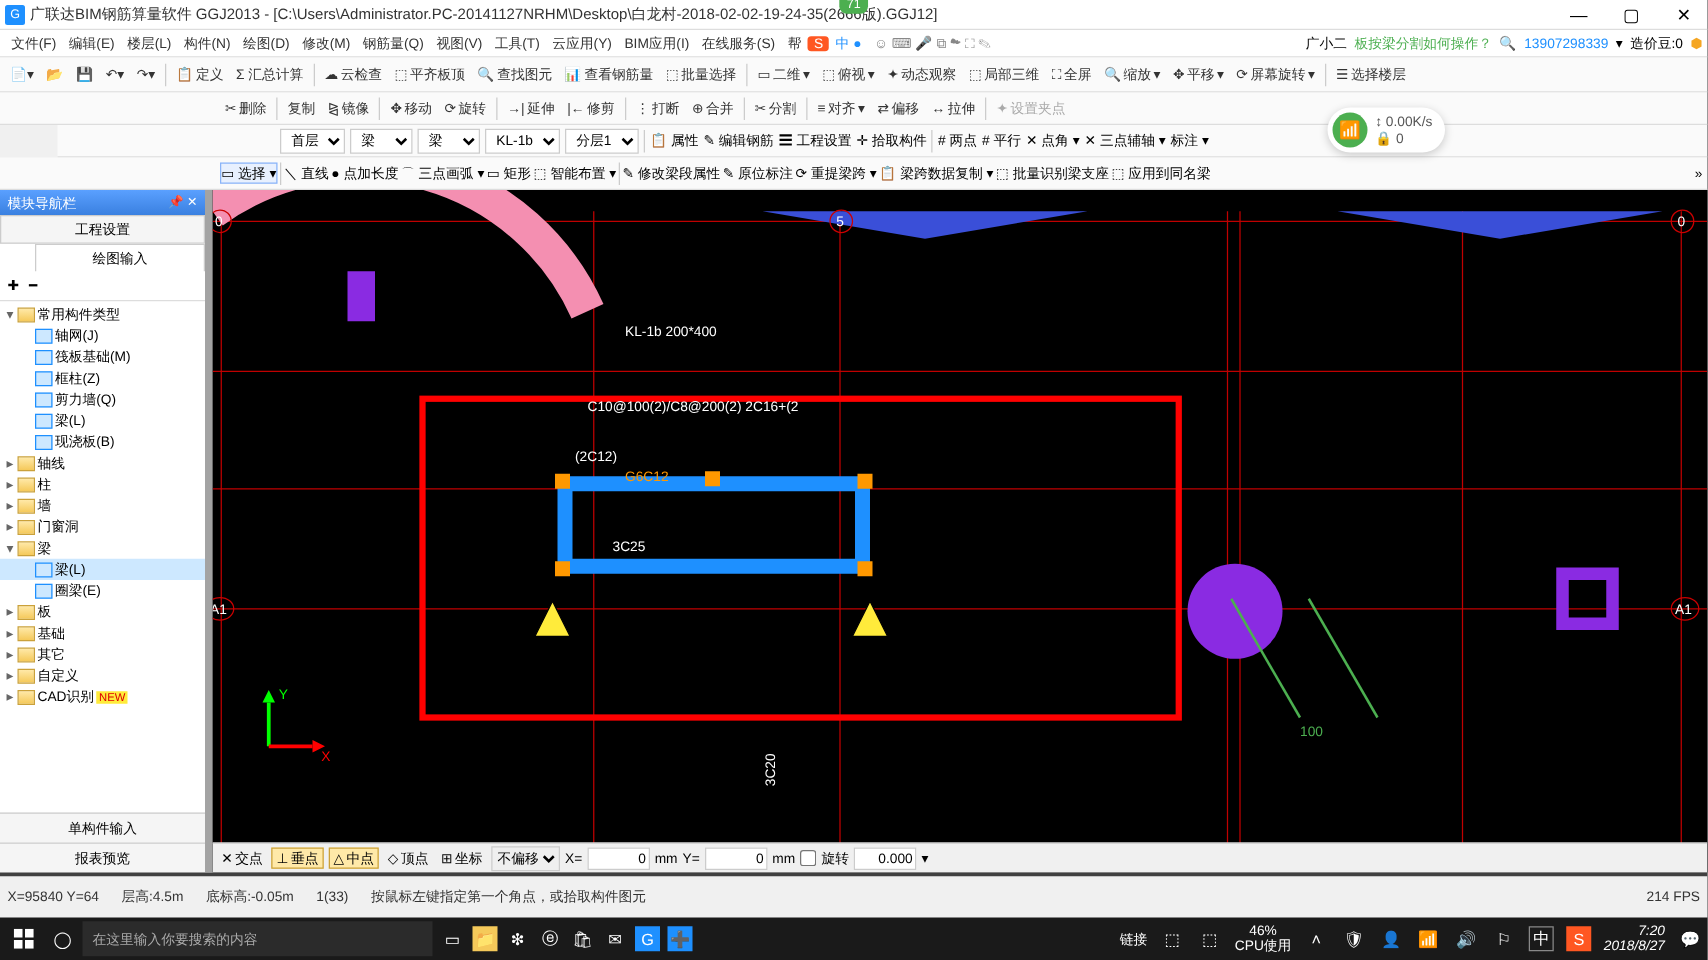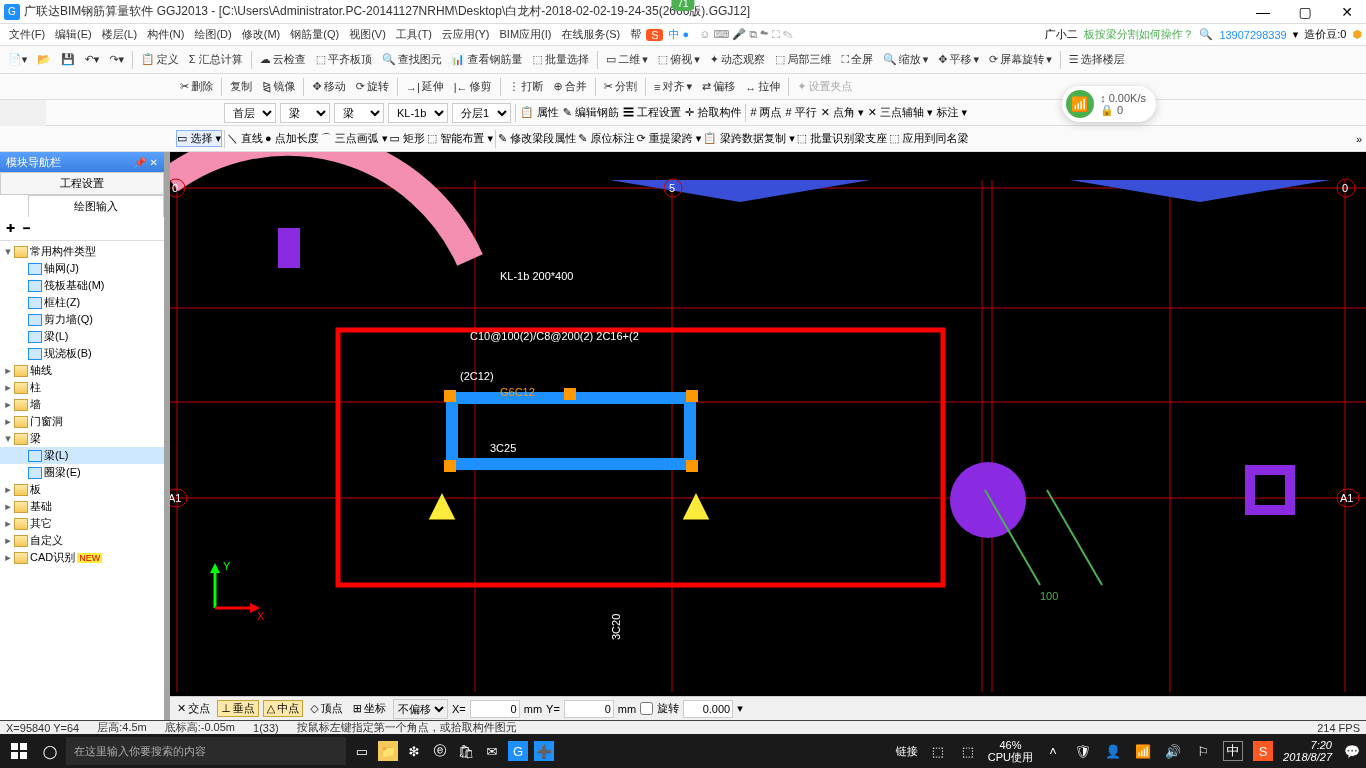--- a/index.html
+++ b/index.html
@@ -41,21 +41,21 @@
 .tree .depth1 { padding-left: 16px; }
 .tree .node.sel { background: #cde8ff; }
 .tree .new { background: #ffeb3b; color:#d00; font-size:9px; padding:0 2px; margin-left:2px;}
 .sidebottom .bt { text-align: center; padding: 4px 0; border-top: 1px solid #ccc; background: #f5f5f5; cursor: pointer; }
 .canvas-wrap { flex: 1; position: relative; background: #000; overflow: hidden; }
 .canvas-wrap svg { width: 100%; height: 100%; }
 .bottom-opts { position: absolute; bottom: 0; left: 170px; right: 0; height: 24px; background: #f0f0f0; border-top: 1px solid #ccc; display: flex; align-items: center; padding: 0 4px; gap: 4px; font-size: 11px; }
 .bottom-opts .opt { display: flex; align-items: center; gap: 2px; padding: 0 3px; }
 .bottom-opts .opt.on { background: #ffe9a8; border: 1px solid #caa13a; }
 .bottom-opts input.num { width: 50px; height: 18px; border: 1px solid #ccc; text-align: right; padding: 0 2px; }
-.statusbar { height: 14px; background: #f0f0f0; border-top: 1px solid #404040; display: flex; align-items: center; padding: 0 6px; gap: 18px; font-size: 11px; color: #333; }
+.statusbar { height: 36px; background: #f0f0f0; border-top: 3px solid #404040; display: flex; align-items: center; padding: 0 6px; gap: 18px; font-size: 11px; color: #333; }
 .statusbar .fill { flex: 1; }
 .taskbar { height: 34px; background: #1a1a1a; color: #fff; display: flex; align-items: center; padding: 0 4px; gap: 6px; }
 .taskbar .start { width: 30px; height: 30px; display:flex;align-items:center;justify-content:center; }
 .taskbar .search { flex: 0 0 280px; background: #2b2b2b; height: 28px; display: flex; align-items: center; padding: 0 8px; color: #aaa; gap: 8px; }
 .taskbar .tray { margin-left: auto; display: flex; align-items: center; gap: 10px; font-size: 11px; }
 .taskbar .tico { width: 20px; height: 20px; display: flex; align-items: center; justify-content: center; font-size: 13px; }
 .taskbar .clock { text-align: right; line-height: 1.1; font-style: italic; }
 .cpu { display:flex; flex-direction:column; align-items:center; font-size:10px; line-height:1.1;}
 svg text { font-family: Arial, sans-serif; }
 </style>
@@ -313,20 +313,24 @@
           <span class="fico fold"></span>
           <span>自定义</span>
         </div>
         <div class="node depth0">
           <span class="tw">▸</span>
           <span class="fico fold"></span>
           <span>CAD识别</span>
           <span class="new">NEW</span>
         </div>
       </div>
+    <div class="sidebottom">
+      <div class="bt">单构件输入</div>
+      <div class="bt">报表预览</div>
+    </div>
   </div>
 
   <div class="canvas-wrap">
     <svg viewBox="0 0 1196 512">
 
       <g stroke="#c00000" stroke-width="1">
         <line x1="0" y1="8" x2="1196" y2="8"></line>
         <line x1="0" y1="128" x2="1196" y2="128"></line>
         <line x1="0" y1="222" x2="1196" y2="222"></line>
         <line x1="0" y1="318" x2="1196" y2="318"></line>

